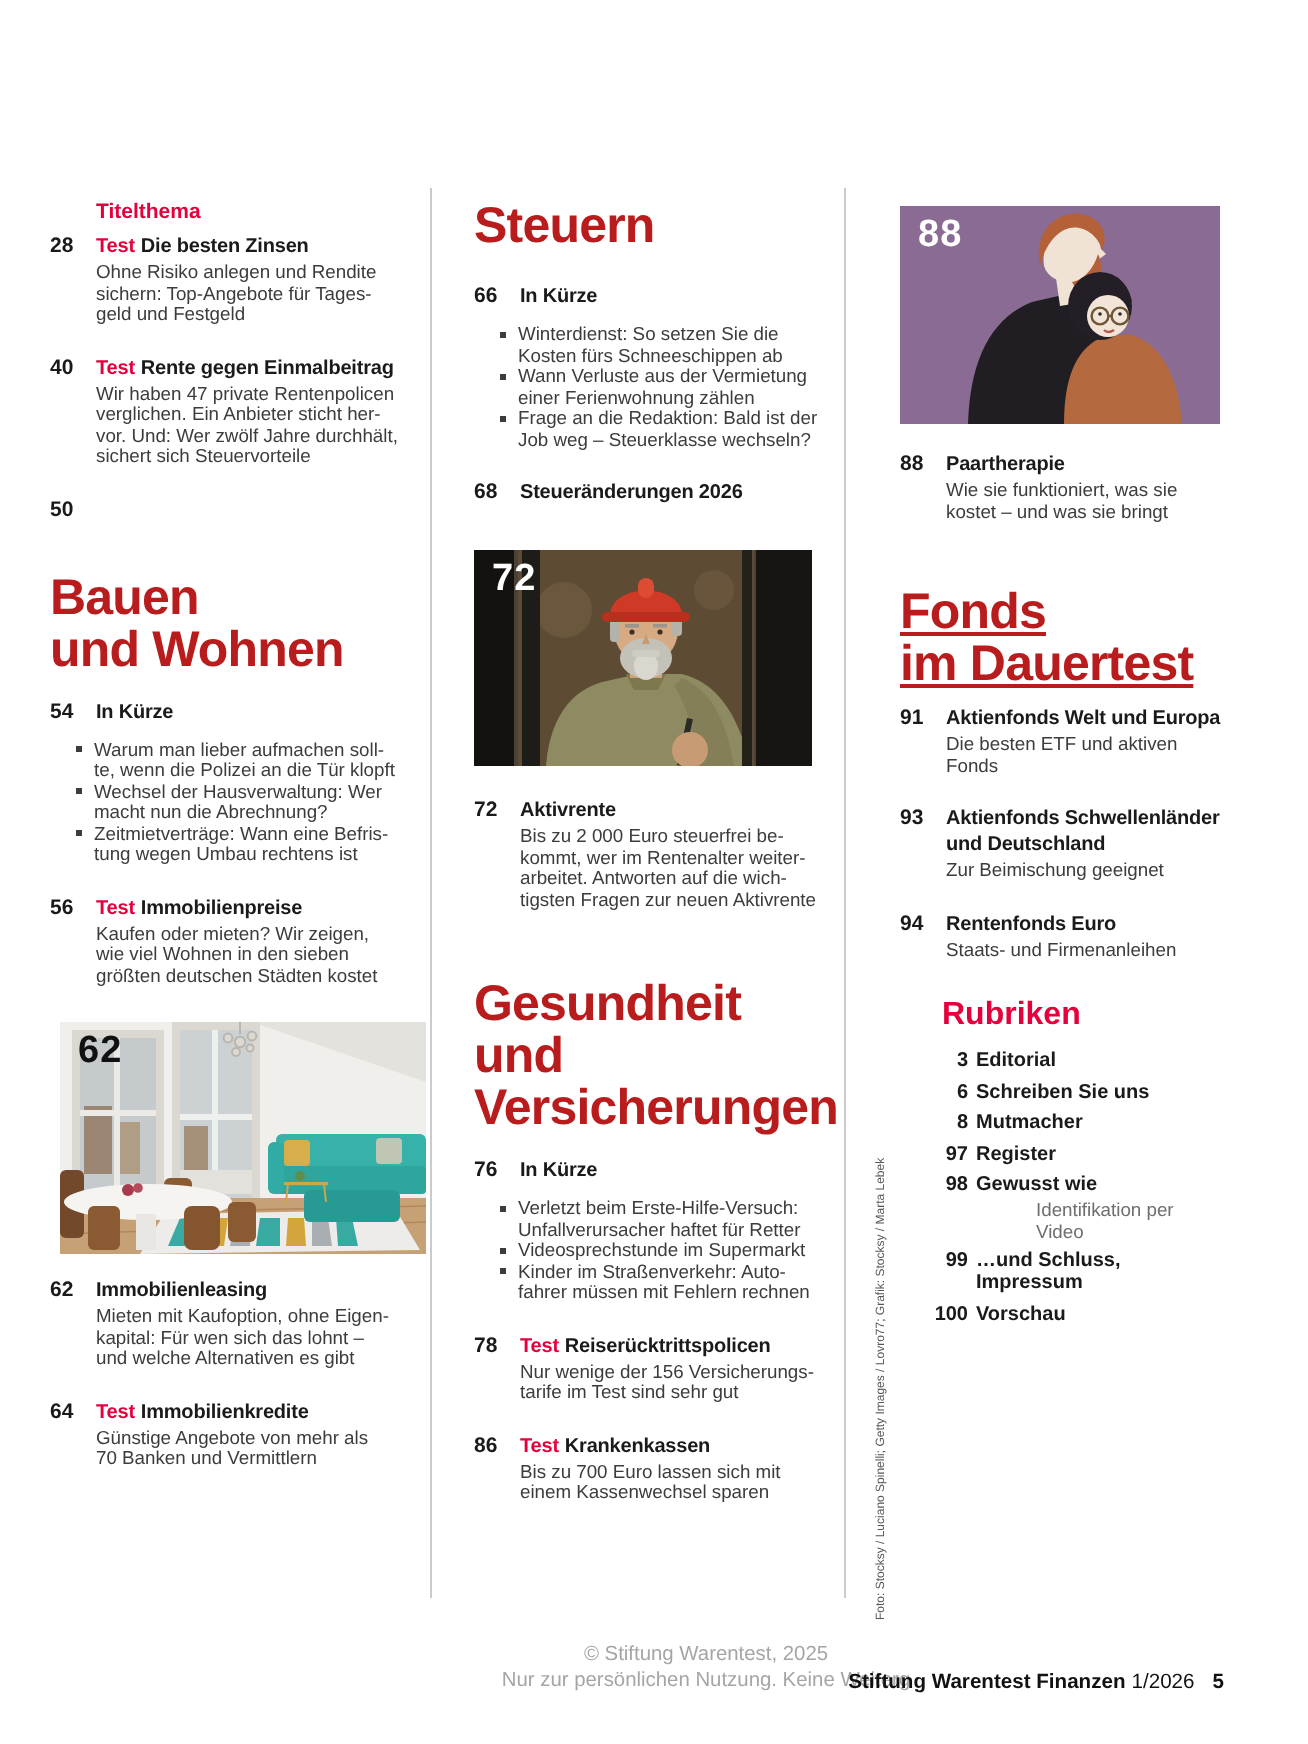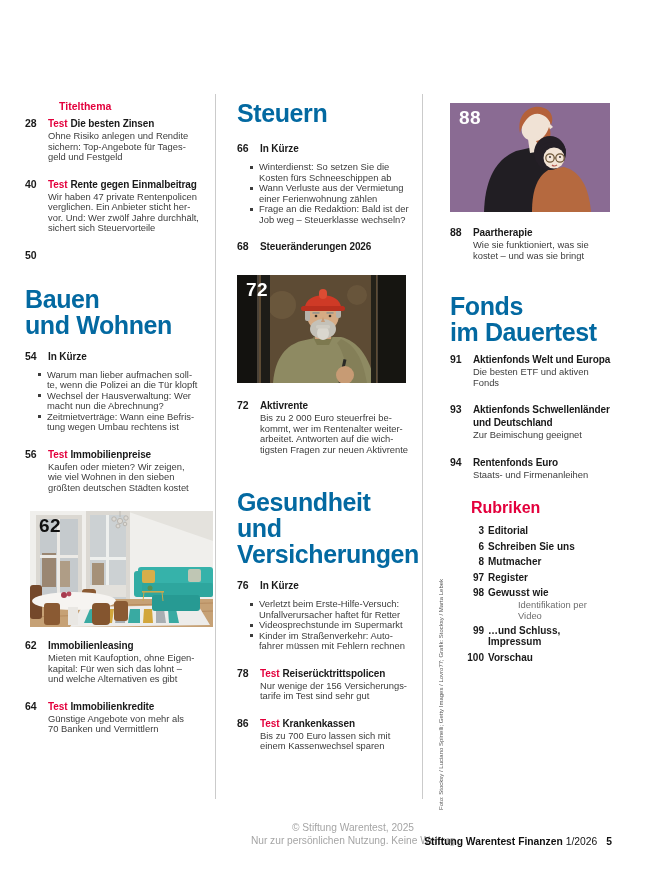--- a/index.html
+++ b/index.html
@@ -7,38 +7,38 @@
         font-family:"Liberation Sans",sans-serif;color:#1a1a1a;}
 
   .divider{position:absolute;top:94px;height:705px;width:1px;background:#cbcbcb;}
   #d1{left:215px;} #d2{left:422px;}
 
   .col{position:absolute;top:94px;}
   .col-left{left:25px;width:190px;}
   .col-mid{left:237px;width:184px;}
   .col-right{left:450px;width:163px;}
 
-  .kicker{color:#e3003c;font-weight:700;font-size:10.5px;line-height:13px;margin:6px 0 4px 34px;}
+  .kicker{color:#e3003c;font-weight:700;font-size:10.5px;line-height:13px;margin:6px 0 4px 23px;}
 
   .entry{display:flex;margin-bottom:15px;}
   .num{flex:0 0 23px;font-weight:700;font-size:10.5px;line-height:13px;}
   .body{flex:1;min-width:0;}
   .title{font-weight:700;font-size:10px;line-height:13px;letter-spacing:-0.1px;white-space:pre-line;}
   .tag{color:#e3003c;margin-right:3px;text-align:right;}
   .desc{font-size:9.4px;line-height:10.5px;color:#3c3c3c;margin-top:1px;white-space:pre-line;}
   .bullets{margin-top:7px;}
   .bullet{display:flex;margin-left:-10px;}
   .bmark{flex:0 0 3px;height:3px;background:#3c3c3c;margin:3.5px 6px 0 0;}
   .btext{font-size:9.4px;line-height:10.5px;color:#3c3c3c;white-space:pre-line;}
 
-  .heading{font-weight:800;font-size:25px;line-height:26px;letter-spacing:-0.4px;color:#0369a1;white-space:pre-line;}
+  .heading{font-weight:800;font-size:25px;line-height:26px;letter-spacing:-0.4px;color:#b91c1c;white-space:pre-line;}
   .h-bauen{margin:24px 0 12px;}
   .h-steuern{margin:6px 0 16px;}
   .h-gesundheit{margin:34px 0 12px;}
-  .h-fonds{margin:32px 0 8px;}
+  .h-fonds{margin:32px 0 8px;text-decoration:underline;}
 
   .photo{position:relative;}
   .photo svg{display:block;}
   .photo62{margin:18px 0 12px 5px;width:183px;height:116px;}
   .photo72{margin:22px 0 16px 0;width:169px;height:108px;}
   .photo88{margin:9px 0 14px 0;width:160px;height:109px;}
   .badge{position:absolute;top:4px;left:9px;font-size:19px;font-weight:800;letter-spacing:0.5px;line-height:22px;}
   .badge-dark{color:#111;}
   .badge-light{color:#fff;}
 

